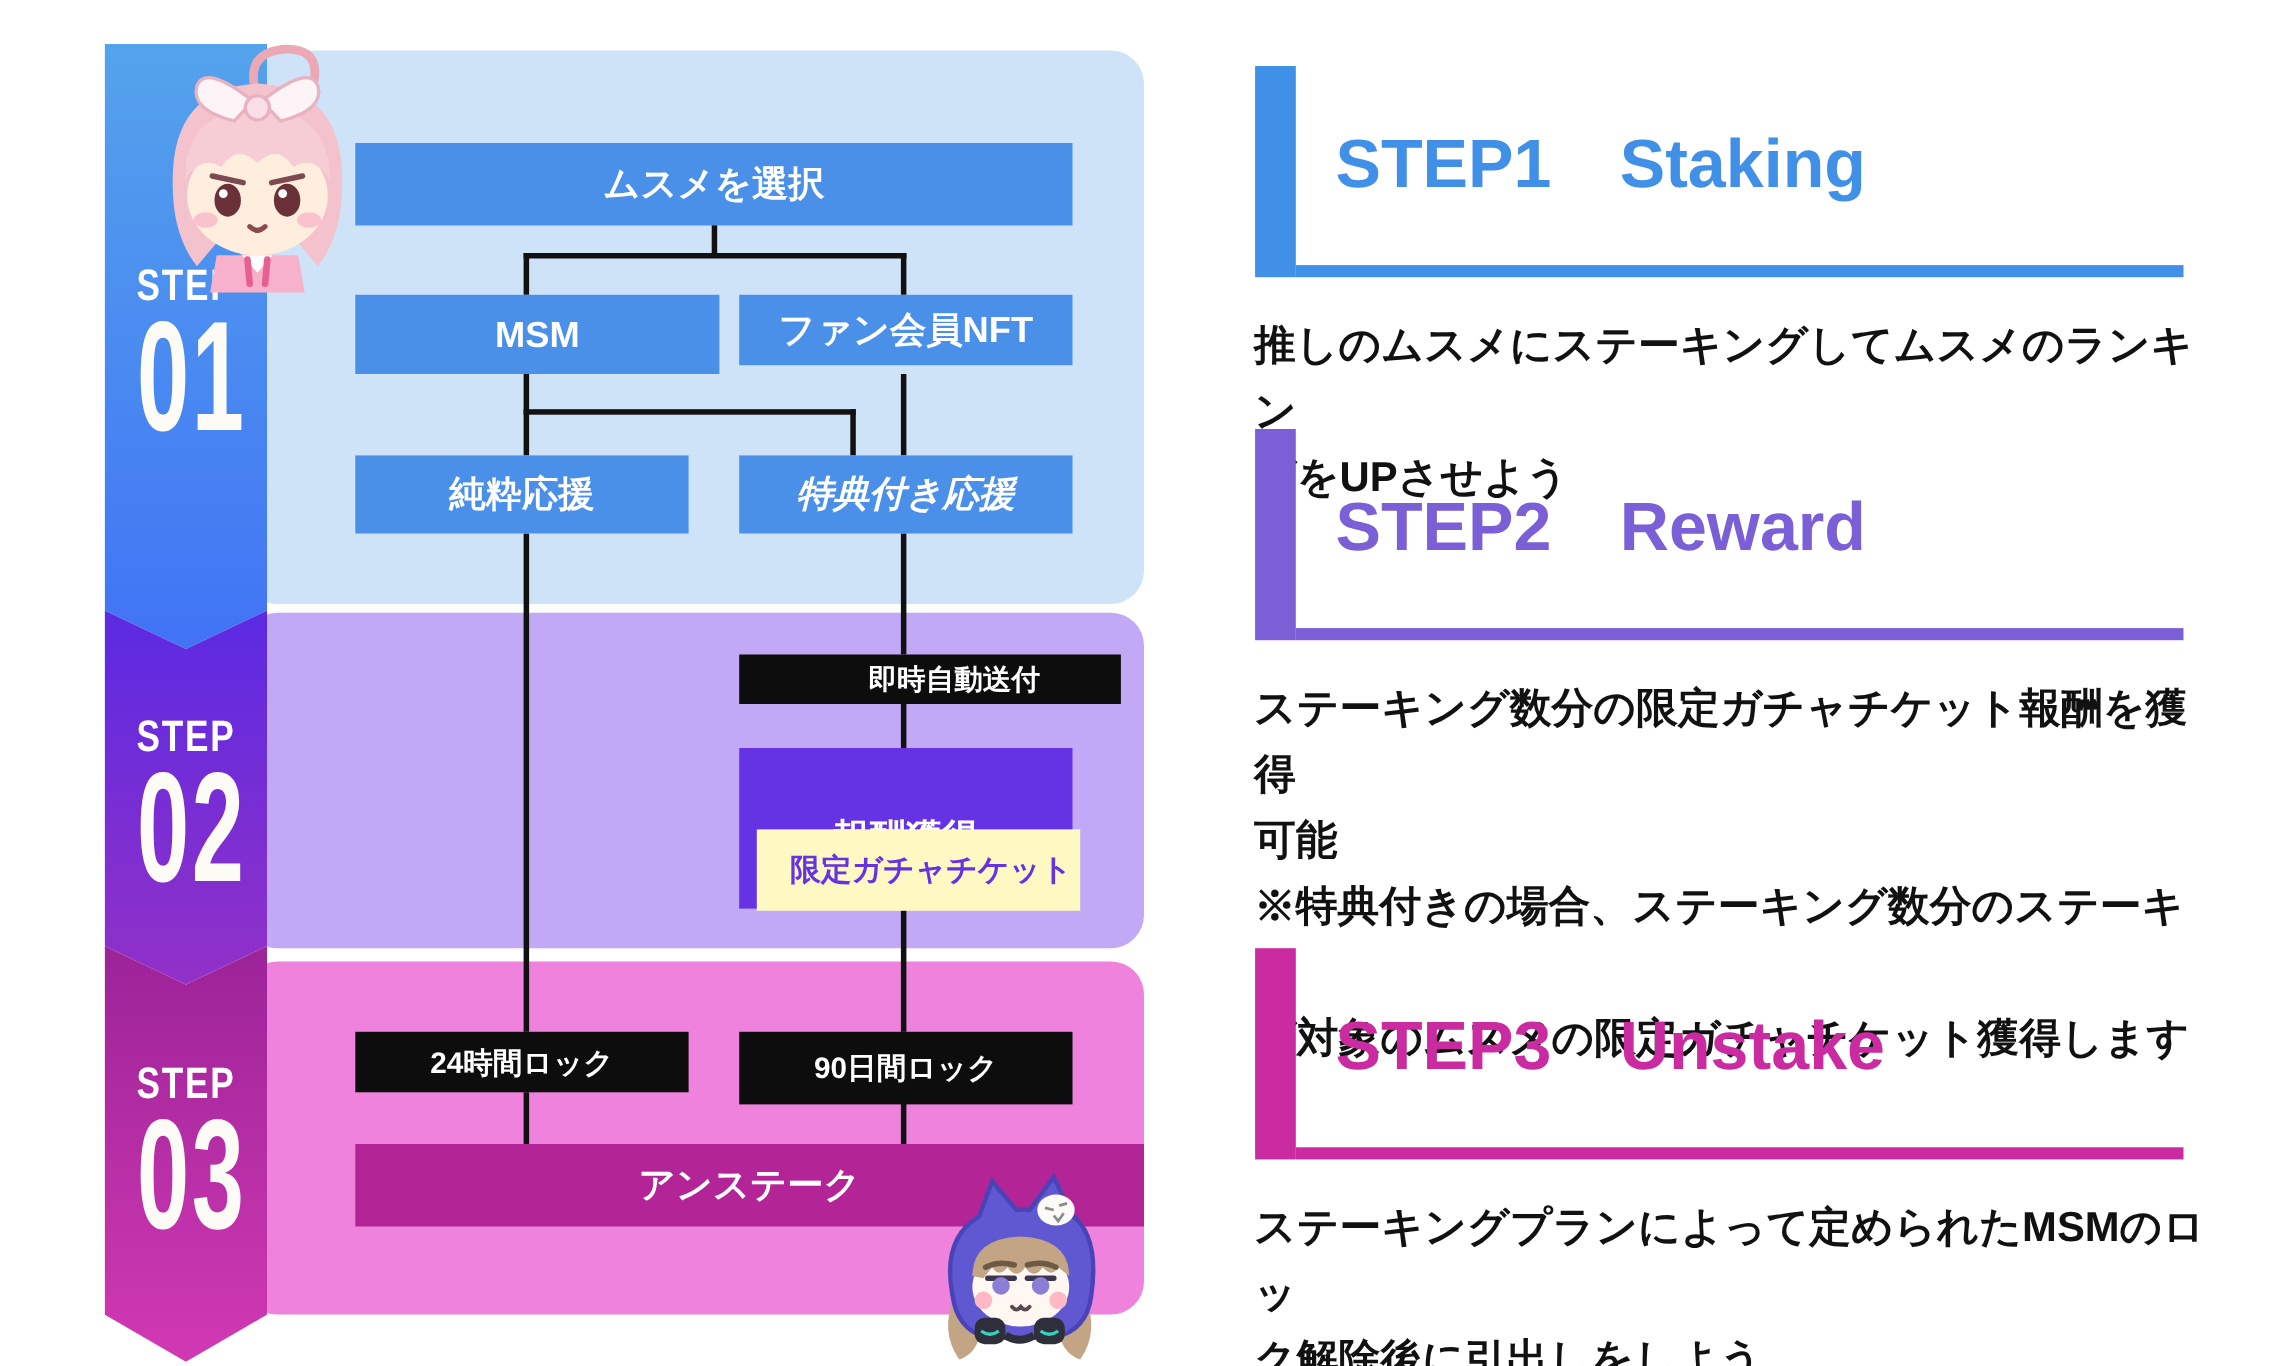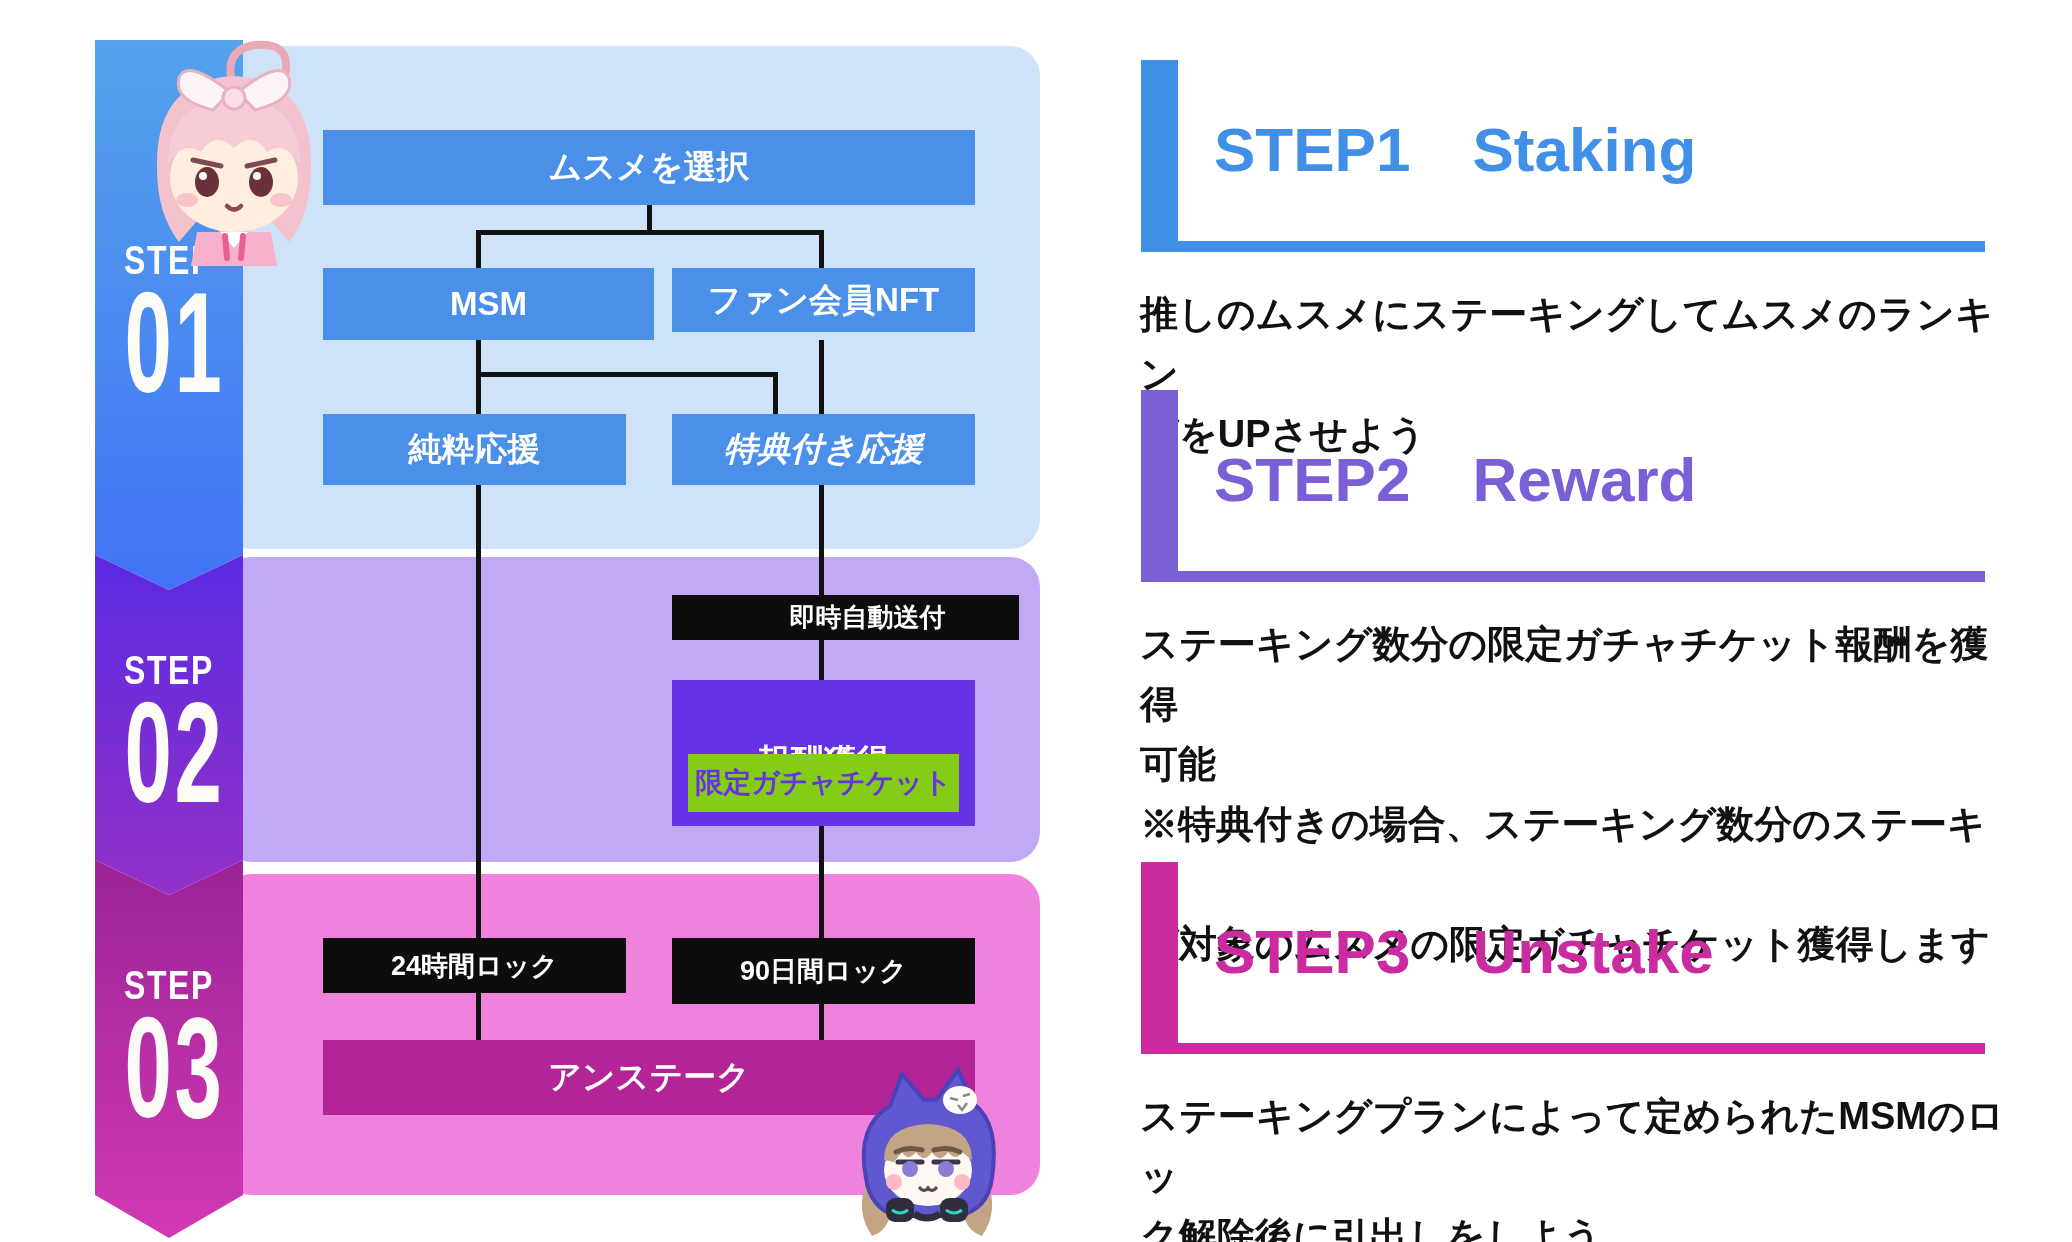--- a/index.html
+++ b/index.html
@@ -26,22 +26,22 @@
   .step-num{position:absolute;left:95px;width:148px;text-align:center;color:#fdfbf6;
             font-weight:bold;font-size:142px;line-height:1;letter-spacing:4px;transform:scaleX(.6);}
 
   
   .fbox{position:absolute;display:flex;align-items:center;justify-content:center;
         color:#fff;font-weight:bold;font-size:33px;}
   .fbox.blue{background:#4a90e8;}
   .fbox.black{background:#0d0d0d;font-size:27px;}
   .fbox.purple{background:#6633e4;flex-direction:column;justify-content:center;}
   .fbox.magenta{background:#b32496;}
-  .gacha-inner{position:absolute;left:16px;top:74px;width:271px;height:58px;background:#84cc16;
-               color:#6633e4;font-weight:bold;font-size:28px;display:flex;align-items:center;justify-content:center;}
+  .gacha-inner{position:absolute;left:16px;top:74px;width:271px;height:74px;background:#fef9c3;
+               color:#6633e4;font-weight:bold;font-size:28px;display:flex;align-items:center;justify-content:center;padding-left:23px;}
   .reward-label{margin-top:16px;}
 
   
   .line{position:absolute;background:#111;}
 
   
   .sec-bar{position:absolute;left:1141px;width:37px;}
   .sec-underline{position:absolute;left:1178px;width:807px;height:11px;}
   .sec-title{position:absolute;left:1214px;font-weight:bold;font-size:62px;line-height:1.1;white-space:nowrap;}
   .sec-body{position:absolute;left:1140px;width:880px;font-weight:bold;font-size:38px;
@@ -94,21 +94,21 @@
     <div class="fbox blue" style="left:672px;top:414px;width:303px;height:71px;font-style:italic;">特典付き応援</div>
     <div class="fbox black" style="left:672px;top:595px;width:303px;height:45px;font-size:26px;padding-left:44px;">即時自動送付</div>
 
     <div class="fbox purple" style="left:672px;top:680px;width:303px;height:146px;">
       <span class="reward-label">報酬獲得</span>
       <span class="gacha-inner">限定ガチャチケット</span>
     </div>
 
     <div class="fbox black" style="left:323px;top:938px;width:303px;height:55px;">24時間ロック</div>
     <div class="fbox black" style="left:672px;top:938px;width:303px;height:66px;">90日間ロック</div>
-    <div class="fbox magenta" style="left:323px;top:1040px;width:652px;height:75px;">アンステーク</div>
+    <div class="fbox magenta" style="left:323px;top:1040px;width:717px;height:75px;">アンステーク</div>
 
     <svg class="abs" style="left:135px;top:36px;" width="198" height="232" viewBox="0 0 198 232">
       <path d="M99 52 Q86 14 120 9 Q154 6 151 34 Q149 54 129 50" fill="none" stroke="#eba9b6" stroke-width="8" stroke-linecap="round"></path>
       <path d="M99 40 Q20 44 22 132 Q22 178 44 206 L66 180 L99 208 L132 180 L154 206 Q176 178 176 132 Q178 44 99 40 Z" fill="#f4c2cc"></path>
       <ellipse cx="99" cy="142" rx="64" ry="54" fill="#ffeede"></ellipse>
       <path d="M33 128 Q33 64 99 62 Q165 64 165 128 Q150 104 132 116 Q118 94 99 112 Q80 94 66 116 Q48 104 33 128 Z" fill="#f6ccd5"></path>
       <path d="M95 56 Q52 22 44 42 Q38 64 78 74 Z" fill="#fdf4f7" stroke="#e8b2c0" stroke-width="3"></path>
       <path d="M103 56 Q146 22 154 42 Q160 64 120 74 Z" fill="#fdf4f7" stroke="#e8b2c0" stroke-width="3"></path>
       <circle cx="99" cy="62" r="11" fill="#f9dee8" stroke="#e8b2c0" stroke-width="3"></circle>
       <ellipse cx="72" cy="146" rx="12" ry="15" fill="#6b3138"></ellipse>

